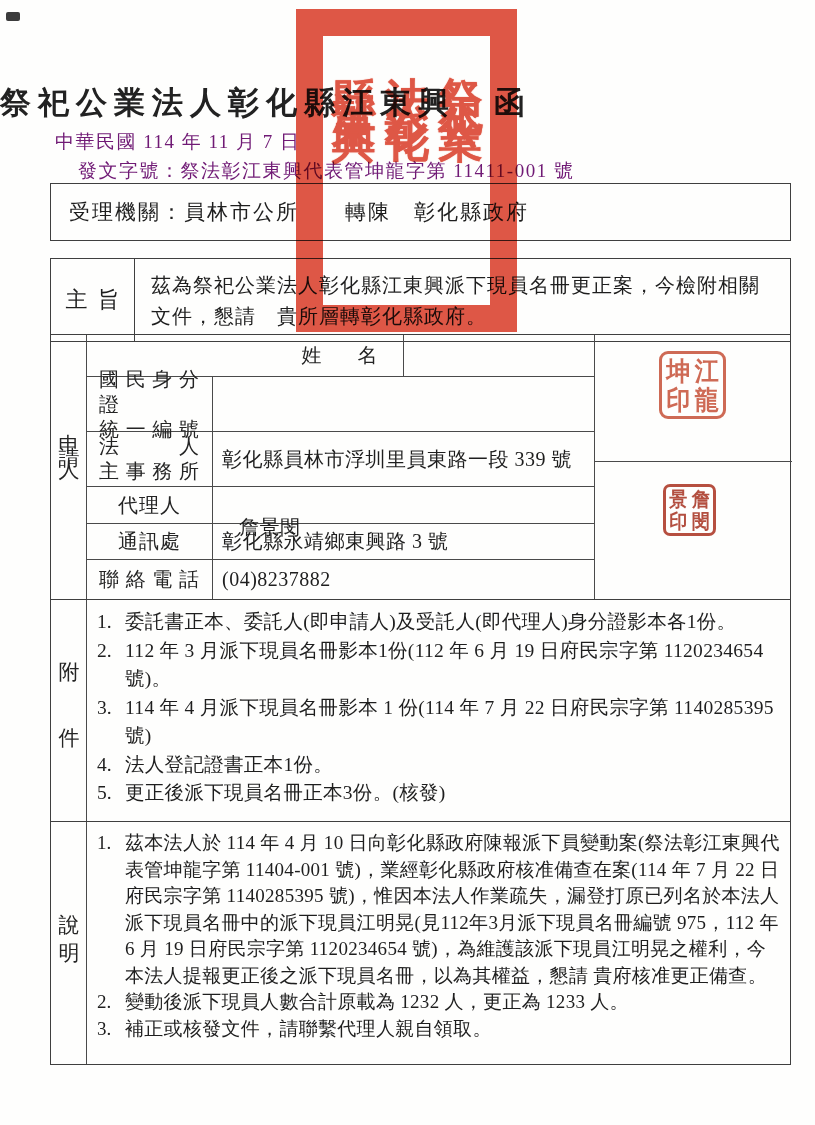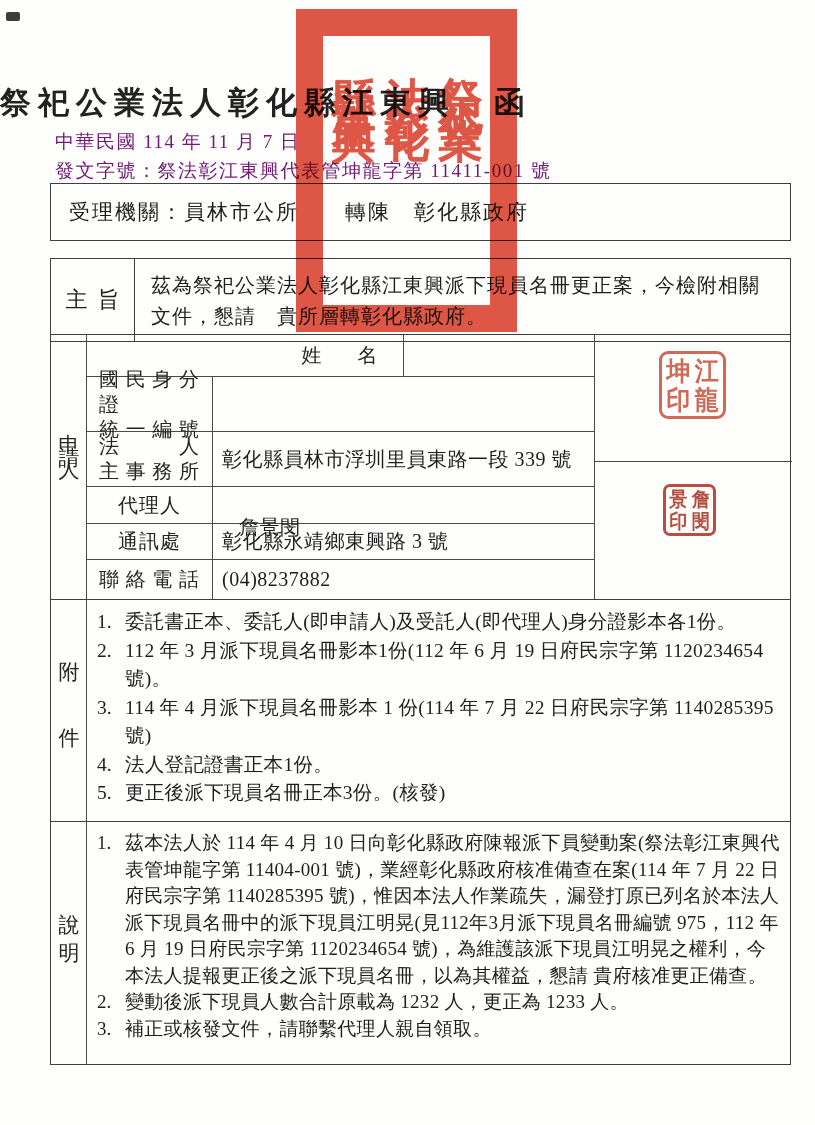--- a/index.html
+++ b/index.html
@@ -12,21 +12,21 @@
   .page { position:relative; width:815px; height:1125px; background:#fefefd; overflow:hidden; }
 
   .scan-mark { position:absolute; left:6px; top:12px; width:14px; height:9px; background:#3c3c3c; border-radius:2px; }
 
   .doc-title {
     position:absolute; left:0; top:82px; width:815px; text-align:left;
     font-size:31px; font-weight:bold; letter-spacing:7px; color:#222;
   }
   .meta-line { position:absolute; left:55px; font-size:19px; letter-spacing:1.5px; color:#701a75; }
   .date-line { top:129px; }
-  .docnum-line { top:158px; }
+  .docnum-line { top:158px;margin-left:23px; }
 
   .box { position:absolute; border:1.6px solid #3f3f3f; background:transparent; }
   .box-receiving { left:50px; top:183px; width:741px; height:58px; display:flex; align-items:center; padding-left:18px; font-size:21px; letter-spacing:2px; }
 
   .box-subject { left:50px; top:246px; width:741px; height:84px; display:flex;margin-top:12px; }
   .subject-label-cell {
     width:84px; border-right:1.6px solid #3f3f3f; display:flex; align-items:center; justify-content:center;
     font-size:22px; letter-spacing:10px; padding-left:10px;
   }
   .subject-content { flex:1; padding:11px 16px 8px 16px; font-size:20px; line-height:31px; letter-spacing:1px; }

